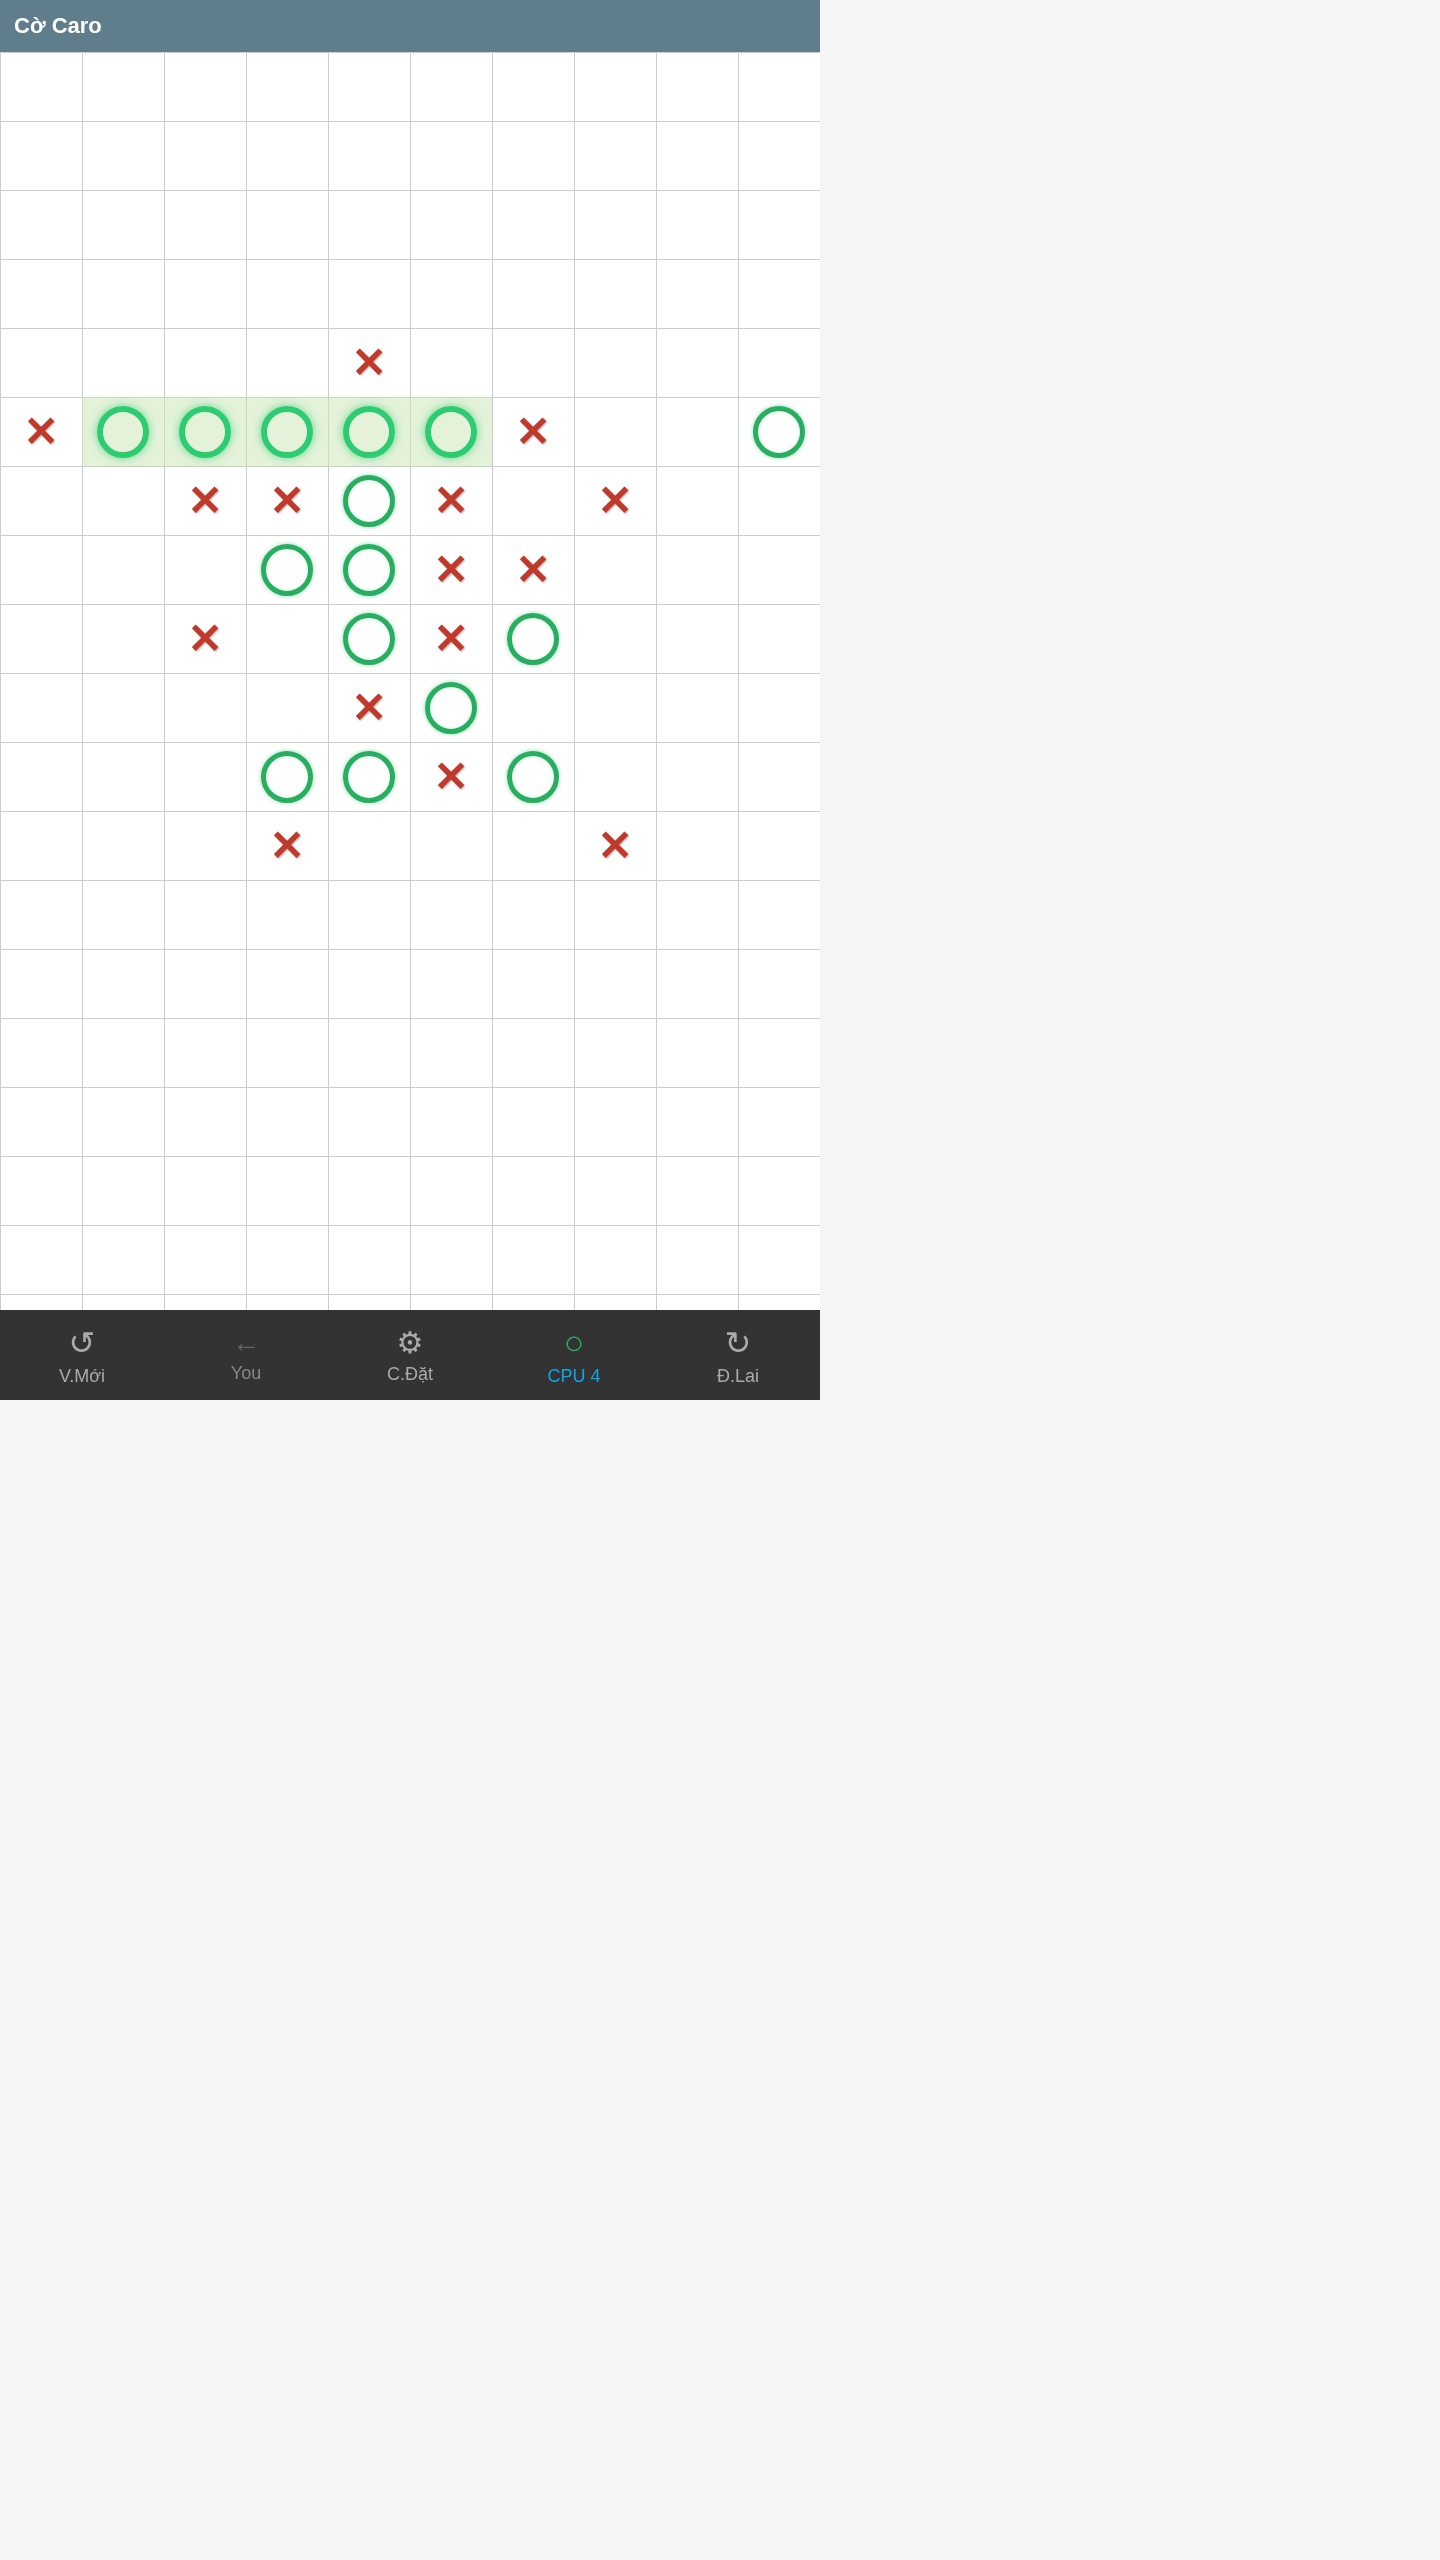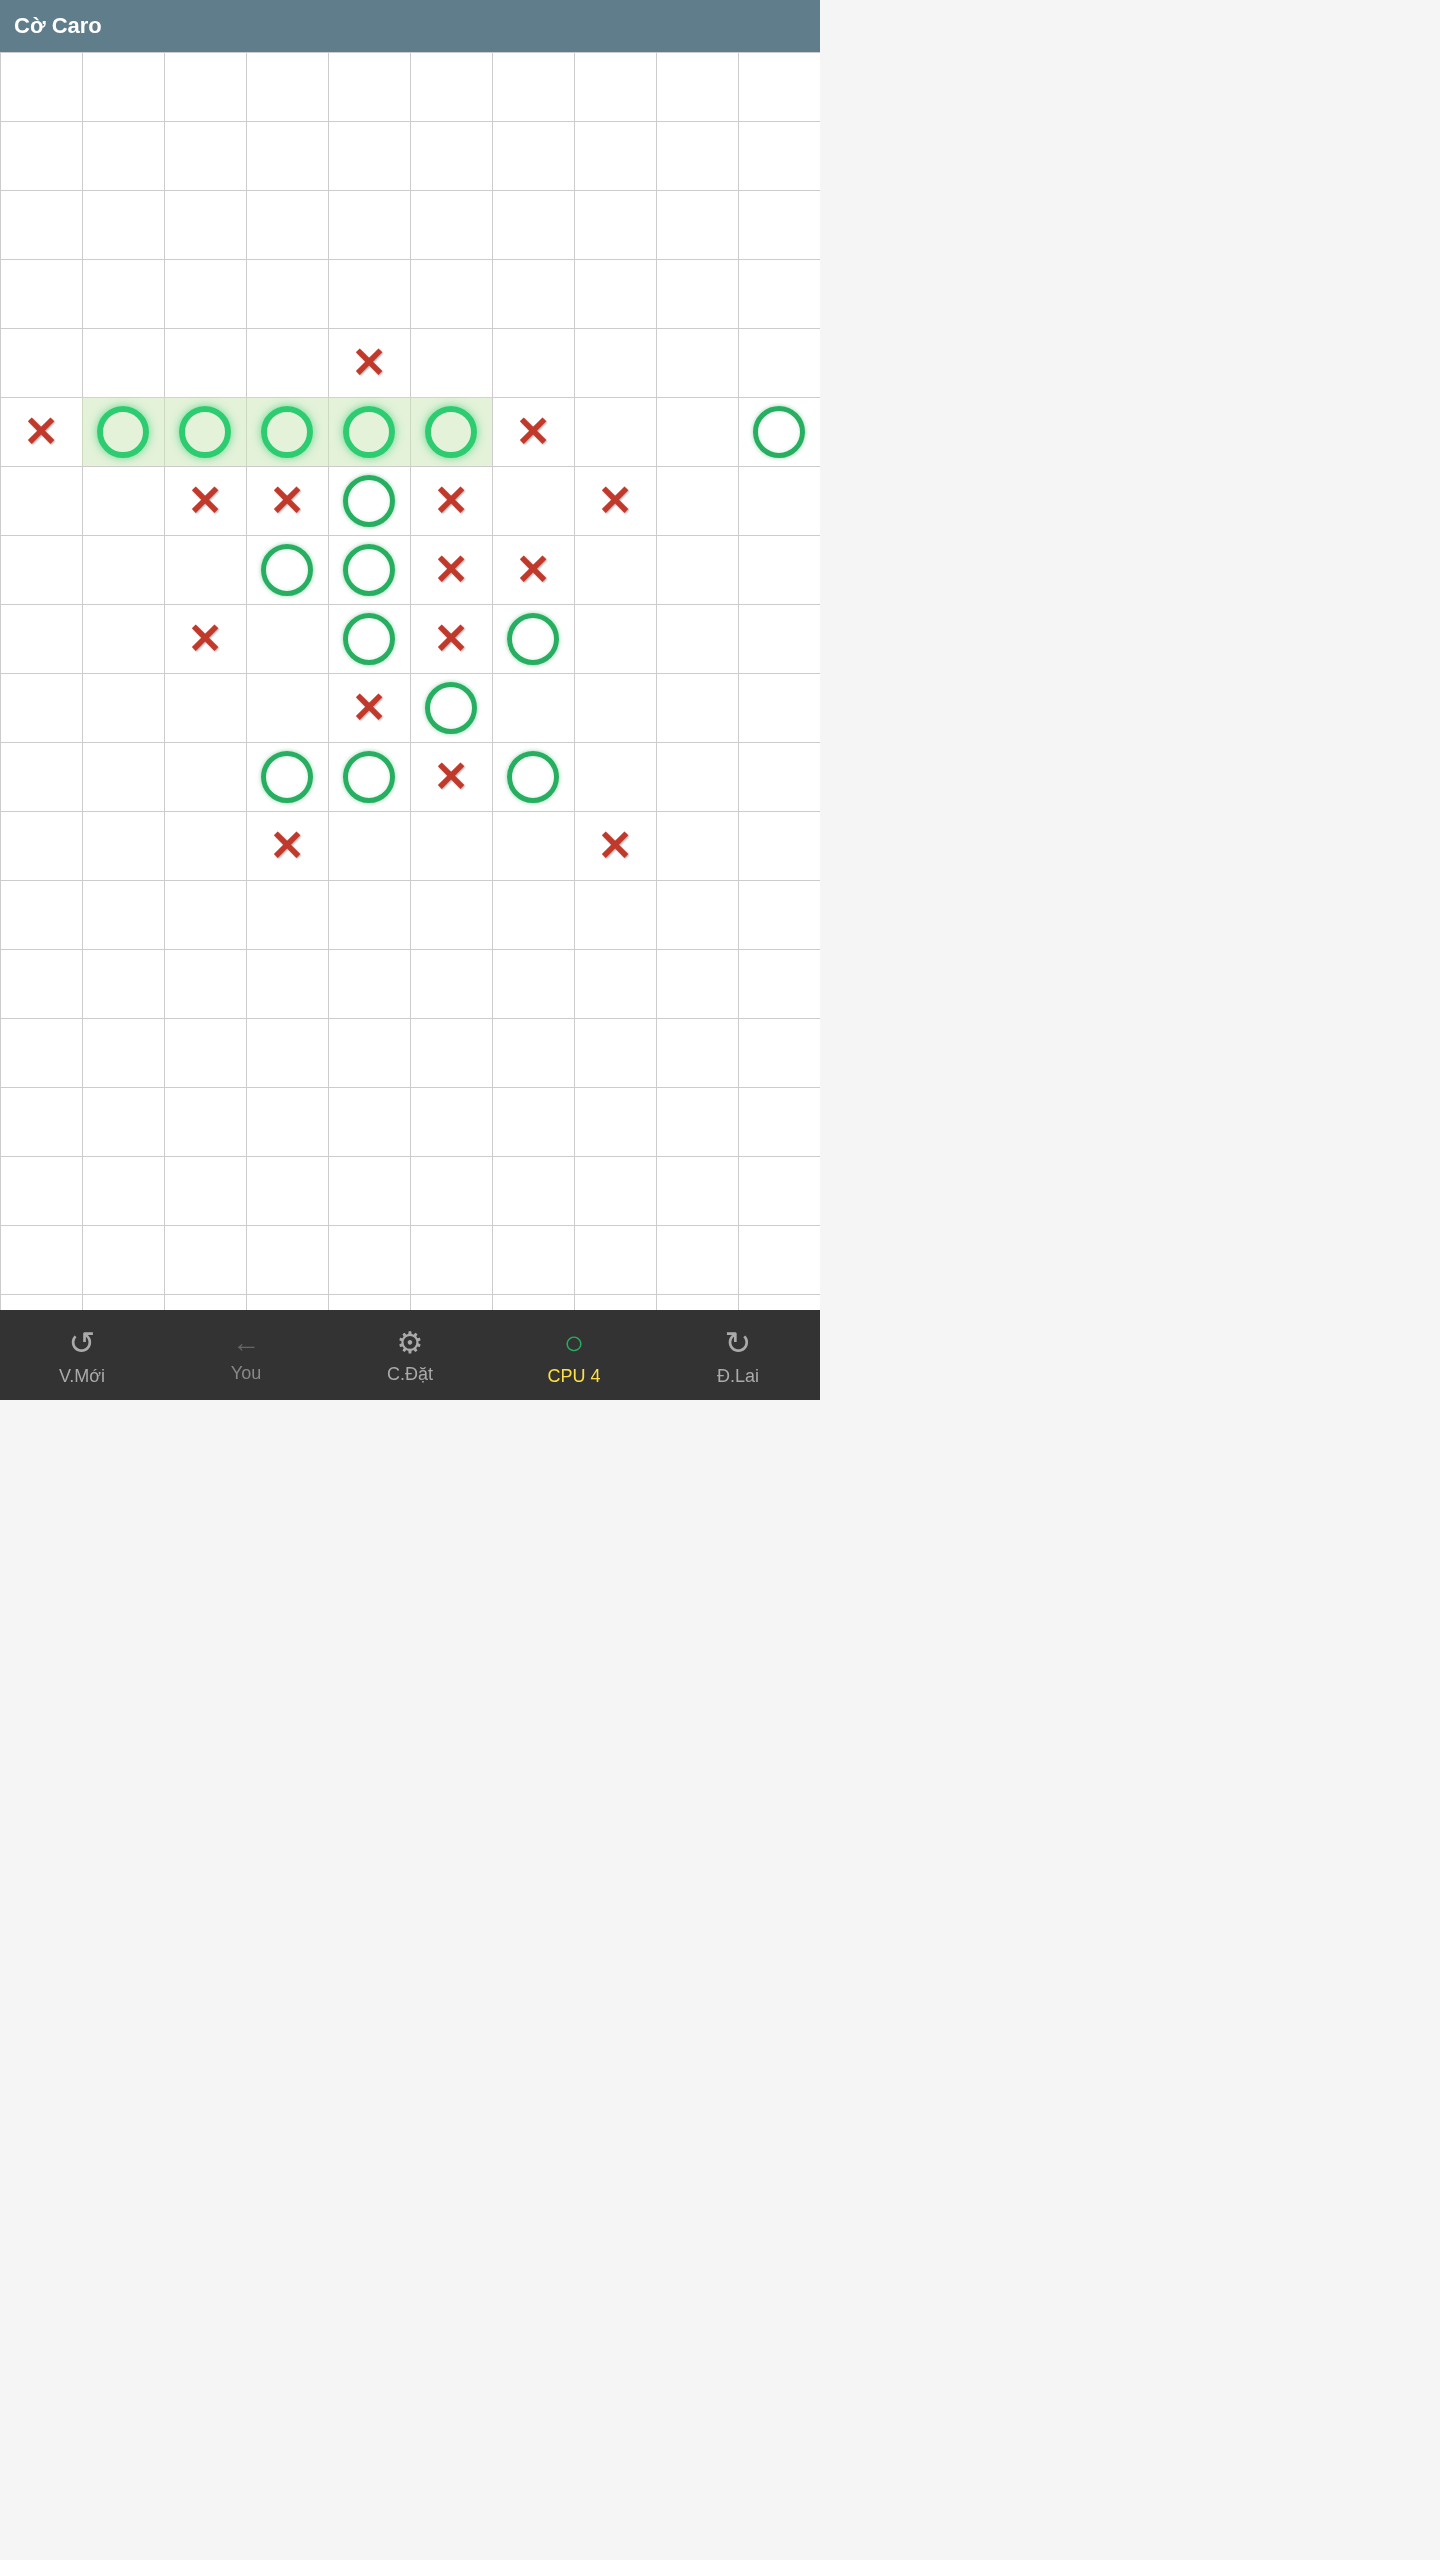--- a/index.html
+++ b/index.html
@@ -268,19 +268,19 @@
   <div class="nav-item you-label">
     <span class="nav-icon" style="font-size:28px; color:#666;">←</span>
     <span>You</span>
   </div>
   <div class="nav-item">
     <span class="nav-icon icon-gear" style="color:#aaa;"></span>
     <span>C.Đặt</span>
   </div>
   <div class="nav-item">
     <span class="nav-icon icon-circle"></span>
-    <span style="color:#fde047;">CPU 4</span>
+    <span style="color:#0ea5e9;">CPU 4</span>
   </div>
   <div class="nav-item">
     <span class="nav-icon icon-redo" style="color:#aaa;"></span>
     <span>Đ.Lai</span>
   </div>
 </div>
 
 </body></html>

